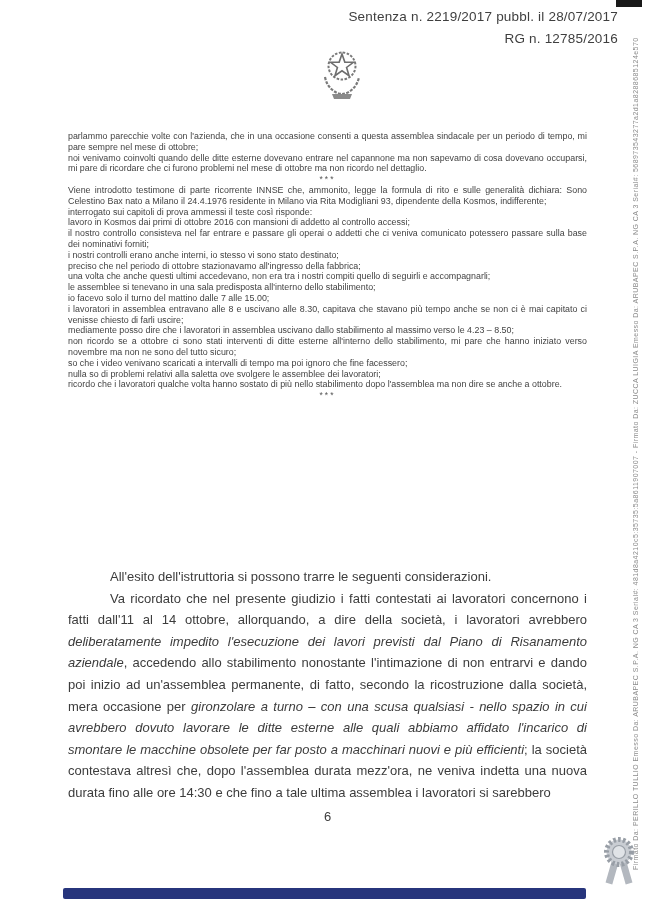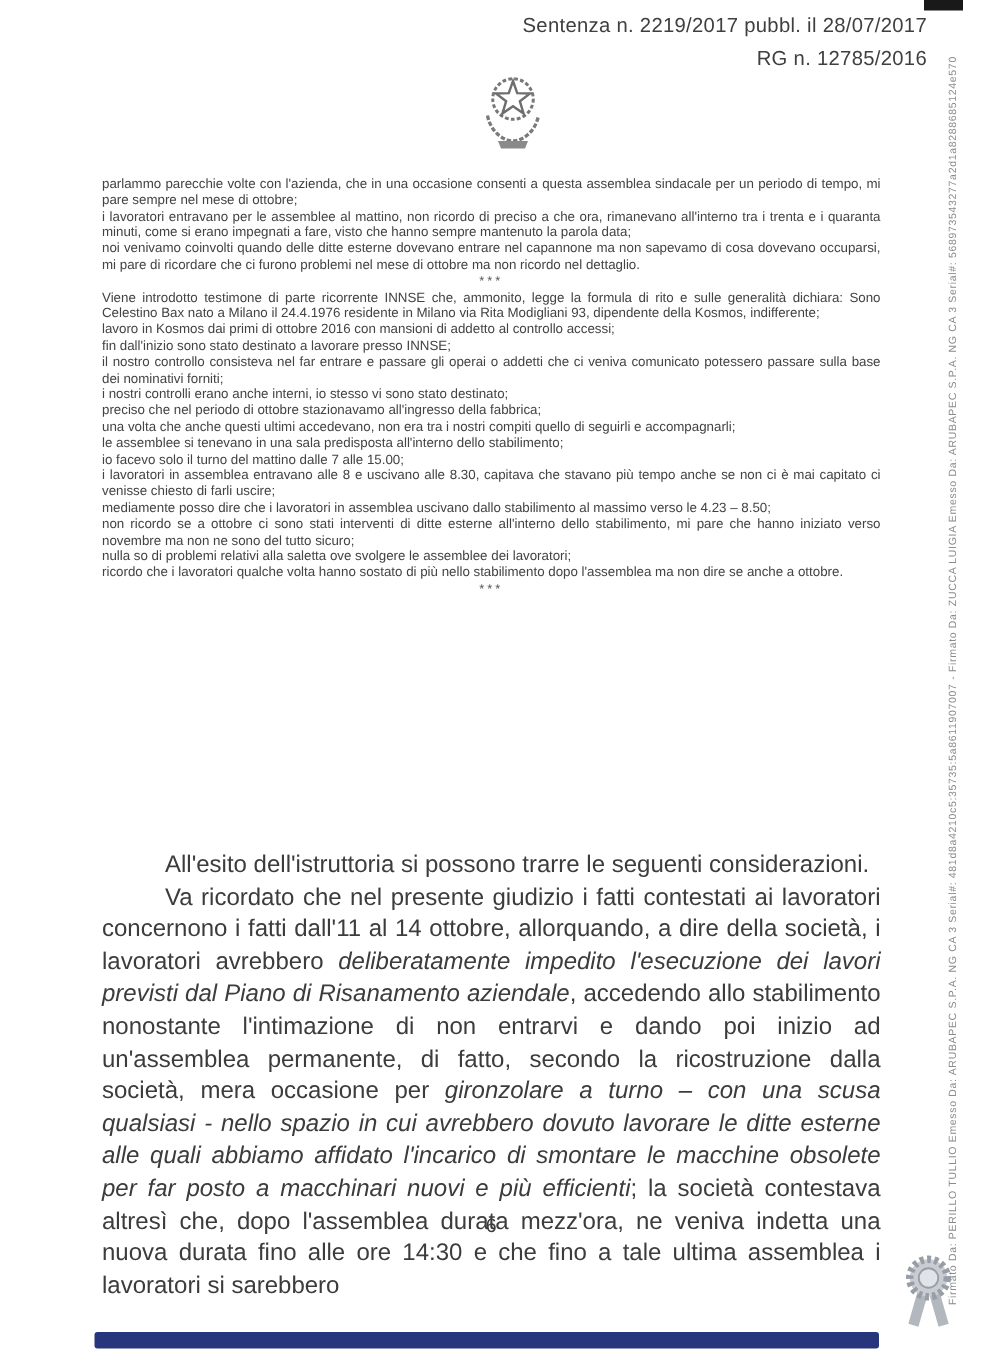--- a/index.html
+++ b/index.html
@@ -23,35 +23,35 @@
     text-align:right;
     font-size:13.5px; line-height:1.6;
     color:#3f3f3f; letter-spacing:0.2px;
   }
 
   .emblem {
     position:absolute; left:317px; top:44px; width:50px; height:58px;
   }
 
   .small-block {
-    position:absolute; left:68px; top:117px; width:519px;
+    position:absolute; left:68px; top:131px; width:519px;
     font-size:8.9px; line-height:10.8px;
     color:#434343;
     text-align:justify;
   }
   .small-block p { margin:0; }
   .sep {
     text-align:center; letter-spacing:2px; margin:2px 0 3px 0;
     text-align-last:center; font-size:8.5px; color:#555;
   }
   .sep2 { margin-top:7px; }
 
   .big-block {
     position:absolute; left:68px; top:566px; width:519px;
-    font-size:16px; line-height:21.6px;
+    font-size:13px; line-height:21.6px;
     text-align:justify;
     color:#3c3c3c;
   }
   .big-block p { margin:0; text-indent:42px; }
   .it { font-style:italic; }
 
   .page-number {
     position:absolute; left:68px; top:809px; width:519px;
     text-align:center; font-size:13px; color:#3c3c3c;
   }
@@ -89,35 +89,35 @@
     <svg viewBox="0 0 50 58" width="50" height="58">
       <circle cx="25" cy="22" r="13.5" fill="none" stroke="#787878" stroke-width="2" stroke-dasharray="2.5 1.5"></circle>
       <path d="M25,10 L27.82,18.12 L36.41,18.29 L29.57,23.48 L32.05,31.71 L25,26.8 L17.95,31.71 L20.43,23.48 L13.59,18.29 L22.18,18.12 Z" fill="#ffffff" stroke="#6e6e6e" stroke-width="1.6"></path>
       <path d="M8,33 C10,44 19,50 25,50 C31,50 40,44 42,33" stroke="#7a7a7a" fill="none" stroke-width="2.2" stroke-dasharray="3 1.3"></path>
       <path d="M15,50 L35,50 L33,55 L17,55 Z" fill="#8a8a8a"></path>
     </svg>
   </div>
 
   <div class="small-block">
     <p>parlammo parecchie volte con l'azienda, che in una occasione consenti a questa assemblea sindacale per un periodo di tempo, mi pare sempre nel mese di ottobre;</p>
-    <p>i lavoratori entravano per le assemblee al mattino, non ricordo di preciso a che ora, rimanevano all'interno tra i trenta e i quaranta minuti, come si erano impegnati a fare, visto che hanno sempre mantenuto la parola data;</p>
     <p>noi venivamo coinvolti quando delle ditte esterne dovevano entrare nel capannone ma non sapevamo di cosa dovevano occuparsi, mi pare di ricordare che ci furono problemi nel mese di ottobre ma non ricordo nel dettaglio.</p>
     <p class="sep">***</p>
     <p>Viene introdotto testimone di parte ricorrente INNSE che, ammonito, legge la formula di rito e sulle generalità dichiara: Sono Celestino Bax nato a Milano il 24.4.1976 residente in Milano via Rita Modigliani 93, dipendente della Kosmos, indifferente;</p>
+    <p>interrogato sui capitoli di prova ammessi il teste così risponde:</p>
     <p>lavoro in Kosmos dai primi di ottobre 2016 con mansioni di addetto al controllo accessi;</p>
-    <p>fin dall'inizio sono stato destinato a lavorare presso INNSE;</p>
     <p>il nostro controllo consisteva nel far entrare e passare gli operai o addetti che ci veniva comunicato potessero passare sulla base dei nominativi forniti;</p>
     <p>i nostri controlli erano anche interni, io stesso vi sono stato destinato;</p>
     <p>preciso che nel periodo di ottobre stazionavamo all'ingresso della fabbrica;</p>
     <p>una volta che anche questi ultimi accedevano, non era tra i nostri compiti quello di seguirli e accompagnarli;</p>
     <p>le assemblee si tenevano in una sala predisposta all'interno dello stabilimento;</p>
     <p>io facevo solo il turno del mattino dalle 7 alle 15.00;</p>
     <p>i lavoratori in assemblea entravano alle 8 e uscivano alle 8.30, capitava che stavano più tempo anche se non ci è mai capitato ci venisse chiesto di farli uscire;</p>
     <p>mediamente posso dire che i lavoratori in assemblea uscivano dallo stabilimento al massimo verso le 4.23 – 8.50;</p>
     <p>non ricordo se a ottobre ci sono stati interventi di ditte esterne all'interno dello stabilimento, mi pare che hanno iniziato verso novembre ma non ne sono del tutto sicuro;</p>
+    <p>so che i video venivano scaricati a intervalli di tempo ma poi ignoro che fine facessero;</p>
     <p>nulla so di problemi relativi alla saletta ove svolgere le assemblee dei lavoratori;</p>
     <p>ricordo che i lavoratori qualche volta hanno sostato di più nello stabilimento dopo l'assemblea ma non dire se anche a ottobre.</p>
     <p class="sep sep2">***</p>
   </div>
 
   <div class="big-block">
     <p>All'esito dell'istruttoria si possono trarre le seguenti considerazioni.</p>
     <p><span>Va ricordato che nel presente giudizio i fatti contestati ai lavoratori concernono i fatti dall'11 al 14 ottobre, allorquando, a dire della società, i lavoratori avrebbero </span><span class="it">deliberatamente impedito l'esecuzione dei lavori previsti dal Piano di Risanamento aziendale</span><span>, accedendo allo stabilimento nonostante l'intimazione di non entrarvi e dando poi inizio ad un'assemblea permanente, di fatto, secondo la ricostruzione dalla società, mera occasione per </span><span class="it">gironzolare a turno – con una scusa qualsiasi - nello spazio in cui avrebbero dovuto lavorare le ditte esterne alle quali abbiamo affidato l'incarico di smontare le macchine obsolete per far posto a macchinari nuovi e più efficienti</span><span>; la società contestava altresì che, dopo l'assemblea durata mezz'ora, ne veniva indetta una nuova durata fino alle ore 14:30 e che fino a tale ultima assemblea i lavoratori si sarebbero</span></p>
   </div>
 

